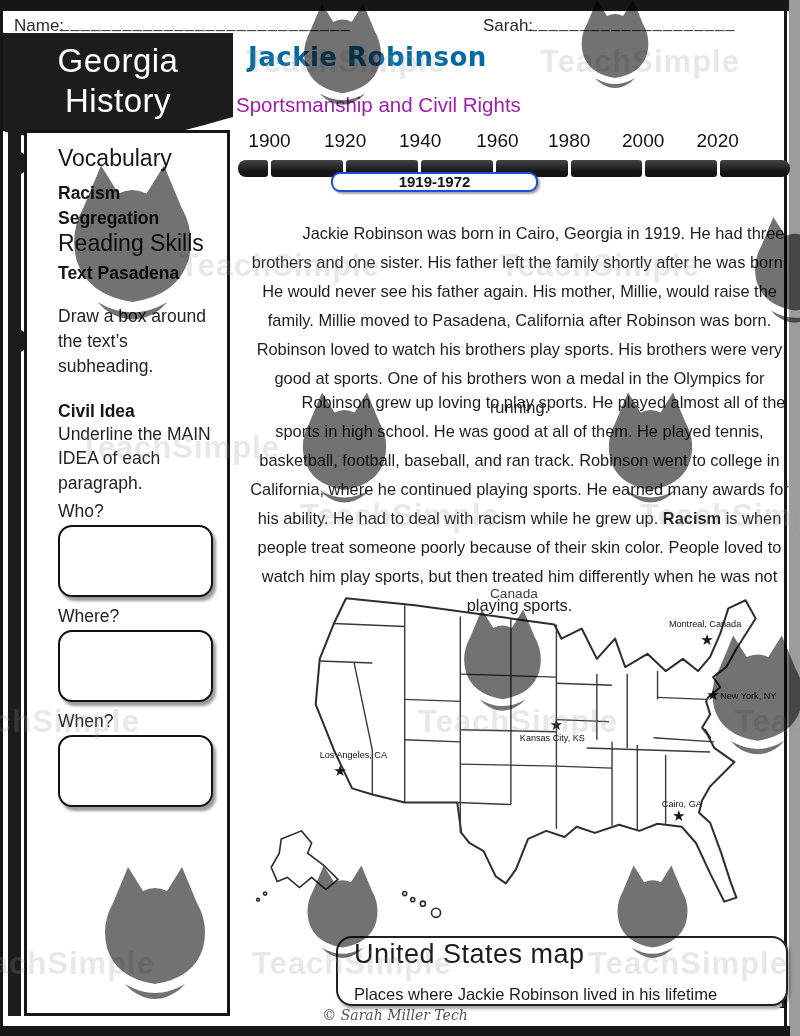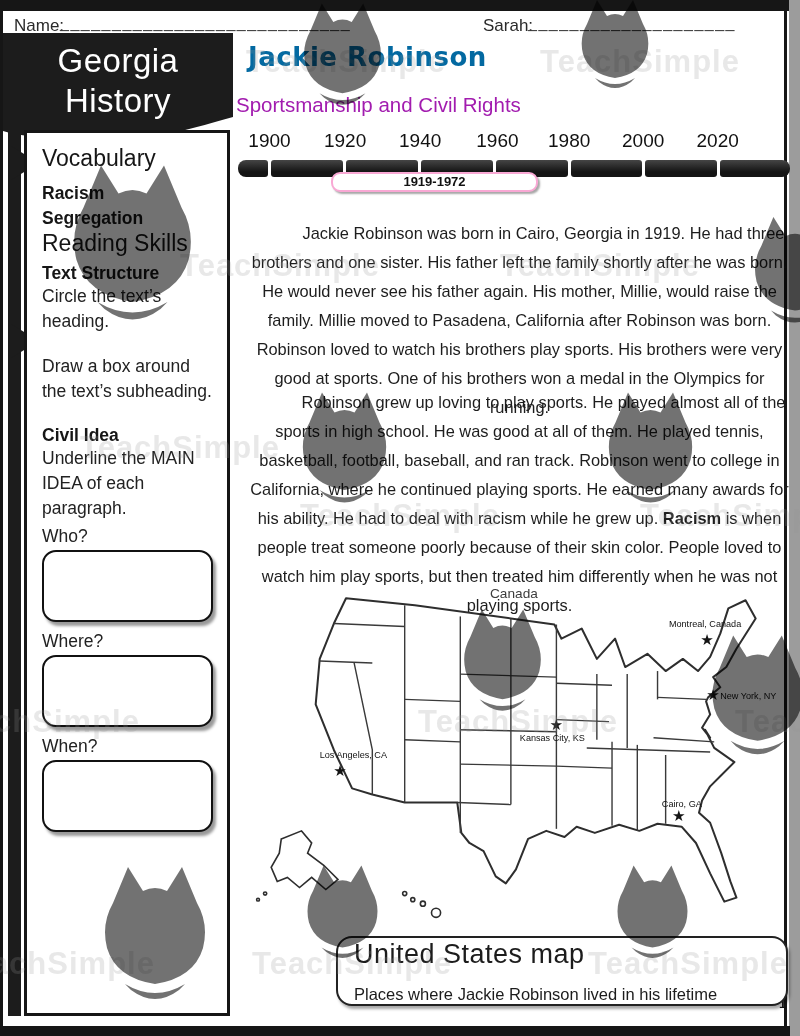--- a/index.html
+++ b/index.html
@@ -28,21 +28,21 @@
   .banner-text{position:absolute;left:0;top:8px;width:100%;text-align:center;color:#fff;
     font-size:33px;line-height:1.2;letter-spacing:0.5px;}
 
   
   .rail{position:absolute;left:8px;top:118px;width:13px;height:898px;background:#1c1c1c;}
   .rail-arrow{position:absolute;width:28px;height:34px;background:#1c1c1c;
     clip-path:polygon(0 0,100% 50%,0 100%);}
   #arrow-vocabulary{left:11px;top:146px;}
   #arrow-reading{left:11px;top:324px;}
   .sidebar{position:absolute;left:24px;top:130px;width:206px;height:886px;
-    border:3px solid #161616;background:#fff;padding:12px 10px 0 15px;}
+    border:3px solid #161616;background:#fff;padding:12px 10px 0 31px;}
   .sb-h{font-size:23px;color:#161616;font-weight:400;}
   .sb-term{font-size:17.5px;font-weight:700;line-height:1.4;color:#161616;}
   .sb-terms{margin-top:9px;}
   .sb-h2{}
   .sb-bold{font-size:17.5px;font-weight:700;margin-top:6px;color:#161616;}
   .sb-body{font-size:17.5px;line-height:1.42;color:#222;}
   .gap20{margin-top:20px;} .gap22{margin-top:22px;}
   .kd-label{font-size:17.5px;margin-top:5px;color:#222;}
   .kd-box{height:72px;border:2.5px solid #111;border-radius:14px;background:#fff;
     box-shadow:3px 4px 3px rgba(0,0,0,0.4);margin:3px 4px 9px 0;}
@@ -52,21 +52,21 @@
     font-size:26px;font-weight:700;color:#0369a1;letter-spacing:0.5px;}
   .subtitle{position:absolute;left:236px;top:93px;font-size:20.5px;color:#a21caf;}
 
   .timeline{position:absolute;left:238px;top:130px;width:552px;height:66px;}
   .tl-year{position:absolute;top:0;transform:translateX(-50%);font-size:19px;color:#111;}
   .tl-bar{position:absolute;left:0;top:30px;width:100%;height:17px;display:flex;gap:3px;}
   .tl-seg{background:linear-gradient(180deg,#454545 0%,#141414 70%);border-radius:3px;height:100%;}
   .tl-seg:first-child{border-radius:8px 3px 3px 8px;}
   .tl-seg:last-child{border-radius:3px 8px 8px 3px;}
   .tl-badge{position:absolute;left:16.9%;top:42px;width:37.4%;height:20px;background:#fff;
-    border:2px solid #f9a8d4;border-radius:9px;font-size:13px;font-weight:700;color:#111;
+    border:2px solid #1d4ed8;border-radius:9px;font-size:15px;font-weight:700;color:#111;
     text-align:center;line-height:16px;box-shadow:2px 2px 2px rgba(0,0,0,0.35);}
 
   .para{position:absolute;left:248px;width:543px;font-size:16.4px;line-height:29px;
     color:#1d1d1d;text-indent:48px;text-align:center;}
   #para1{top:203px;} #para2{top:372px;}
   .bold-term{font-weight:700;}
 
   
   .map{position:absolute;left:252px;top:578px;width:538px;height:354px;}
   .map svg{width:100%;height:100%;}
@@ -124,22 +124,21 @@
   <div class="rail-arrow" id="arrow-reading"></div>
 
   <div class="sidebar">
     <div class="sb-h">Vocabulary</div>
     <div class="sb-terms">
       <div class="sb-term">Racism</div>
       <div class="sb-term">Segregation</div>
     </div>
 
     <div class="sb-h sb-h2">Reading Skills</div>
-    <div class="sb-bold">Text Structure</div>
-    <div class="sb-body">Circle the text’s heading.</div>
+    <div class="sb-bold">Text Pasadena</div>
     <div class="sb-body gap20">Draw a box around the text’s subheading.</div>
     <div class="sb-bold gap22">Civil Idea</div>
     <div class="sb-body">Underline the MAIN IDEA of each paragraph.</div>
 
     <div class="kd-label">Who?</div>
     <div class="kd-box"></div>
     <div class="kd-label">Where?</div>
     <div class="kd-box"></div>
     <div class="kd-label">When?</div>
     <div class="kd-box"></div>
@@ -224,20 +223,21 @@
       <text class="star" x="421" y="240" text-anchor="middle">★</text>
       <text class="map-lbl" x="424" y="226" text-anchor="middle">Cairo, GA</text>
     </svg>
   </div>
 
   <div class="caption">
     <div class="caption-title">United States map</div>
     <div class="caption-sub">Places where Jackie Robinson lived in his lifetime</div>
   </div>
 
+  <div class="credit">© Sarah Miller Tech</div>
   <div class="page-num">1</div>
 
   <div class="wm-layer">
     <span class="wm" style="left:246px;top:44px">TeachSimple</span>
     <span class="wm" style="left:540px;top:44px">TeachSimple</span>
     <span class="wm" style="left:180px;top:248px">TeachSimple</span>
     <span class="wm" style="left:500px;top:248px">TeachSimple</span>
     <span class="wm" style="left:80px;top:430px">TeachSimple</span>
     <span class="wm" style="left:300px;top:498px">TeachSimple</span>
     <span class="wm" style="left:640px;top:498px">TeachSimple</span>

